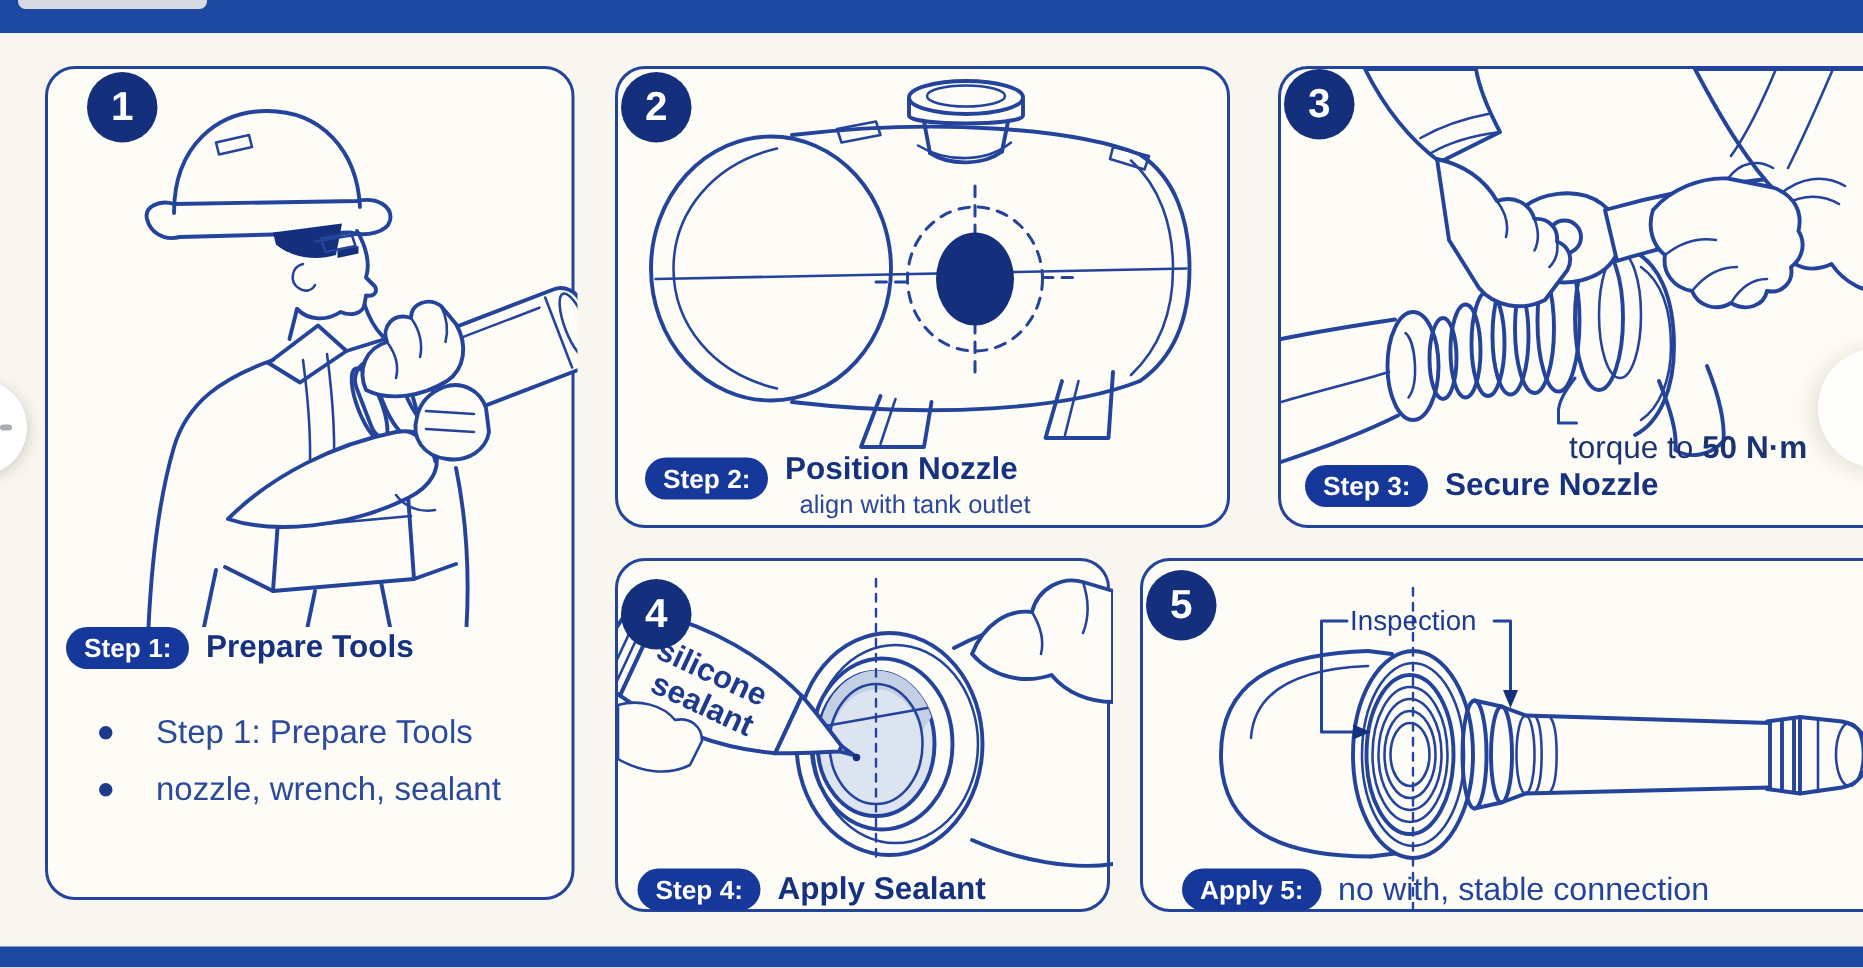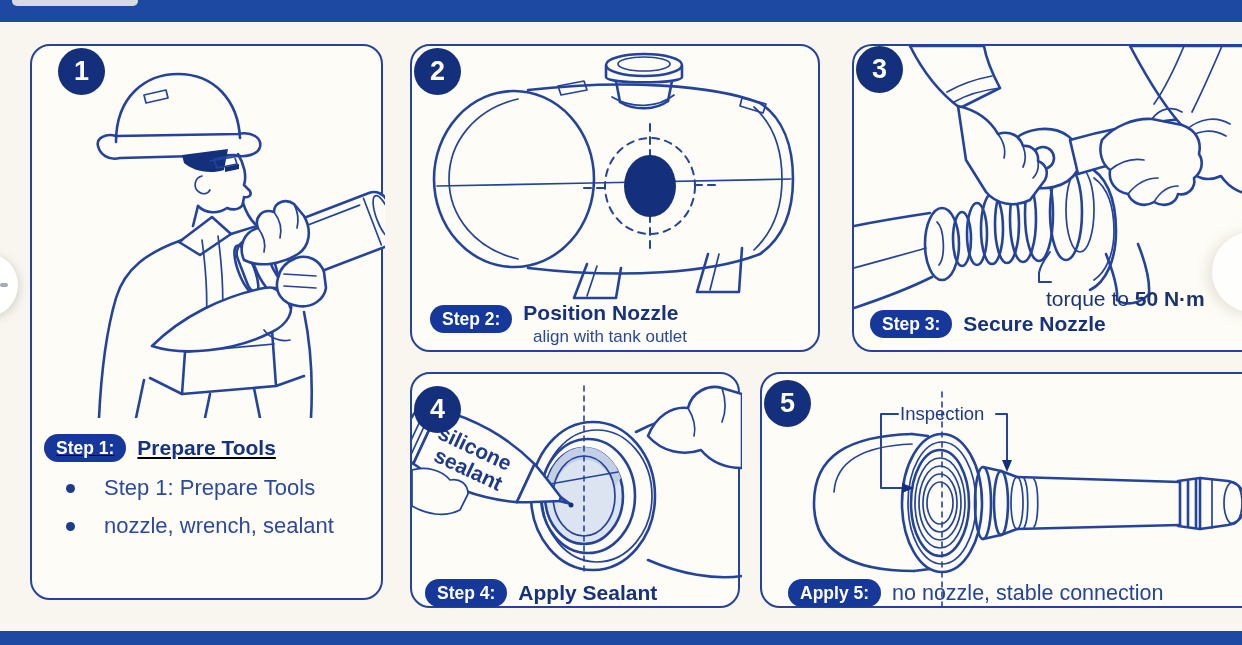--- a/index.html
+++ b/index.html
@@ -108,21 +108,21 @@
 
       <path class="bgfill" d="M120,300 C150,310 200,306 240,286 C256,278 262,266 258,254 C254,244 244,240 232,242 C192,250 150,270 120,300 Z"></path>
       <path class="thin" d="M232,284 C238,292 248,296 258,294 M240,242 C250,246 256,254 258,262"></path>
 
       <path class="bgfill" d="M212,214 C206,200 212,186 226,182 C222,172 230,162 242,166 C242,156 254,152 262,158 L272,170 C280,184 278,200 266,208 C250,218 228,222 212,214 Z"></path>
       <path class="thin" d="M226,182 C232,190 234,198 232,206 M242,166 C248,174 250,184 248,192 M262,158 C266,166 267,174 265,182"></path>
 
       <path class="bgfill" d="M246,232 C242,246 250,258 266,260 C280,262 292,254 294,242 L292,226 C288,214 276,208 264,212 C254,216 248,222 246,232 Z"></path>
       <path class="thin" d="M252,228 L284,230 M252,240 L284,242"></path>
     </svg>
-    <div class="caption-row" style="left:12px;top:388px;text-decoration:underline;">
+    <div class="caption-row" style="left:12px;top:372px;">
       <span class="badge">Step 1:</span>
       <span class="title">Prepare Tools</span>
     </div>
     <ul class="bullets">
       <li>
         <span class="bullet-dot"></span>
         <span>Step 1: Prepare Tools</span>
       </li>
       <li>
         <span class="bullet-dot"></span>
@@ -289,21 +289,21 @@
       <path class="dash2" d="M180,18 V234"></path>
 
       <path class="callout" d="M119,40 H136 M119,40 V114 M119,114 H140"></path>
       <polygon class="navyfill" points="140,109 152,114 140,119"></polygon>
       <path class="callout" d="M234,40 H245 M245,40 V86"></path>
       <polygon class="navyfill" points="240,86 250,86 245,98"></polygon>
     </svg>
     <div class="callout-label">Inspection</div>
     <div class="caption-row" style="left:26px;top:205px;">
       <span class="badge">Apply 5:</span>
-      <span class="title-light">no nozzle, stable connection</span>
+      <span class="title-light">no with, stable connection</span>
     </div>
   </div>
 
   <div class="bar bottom"></div>
 
   <div class="edge-prev">
     <span class="prev-dash"></span>
   </div>
   <div class="edge-next"></div>
 

